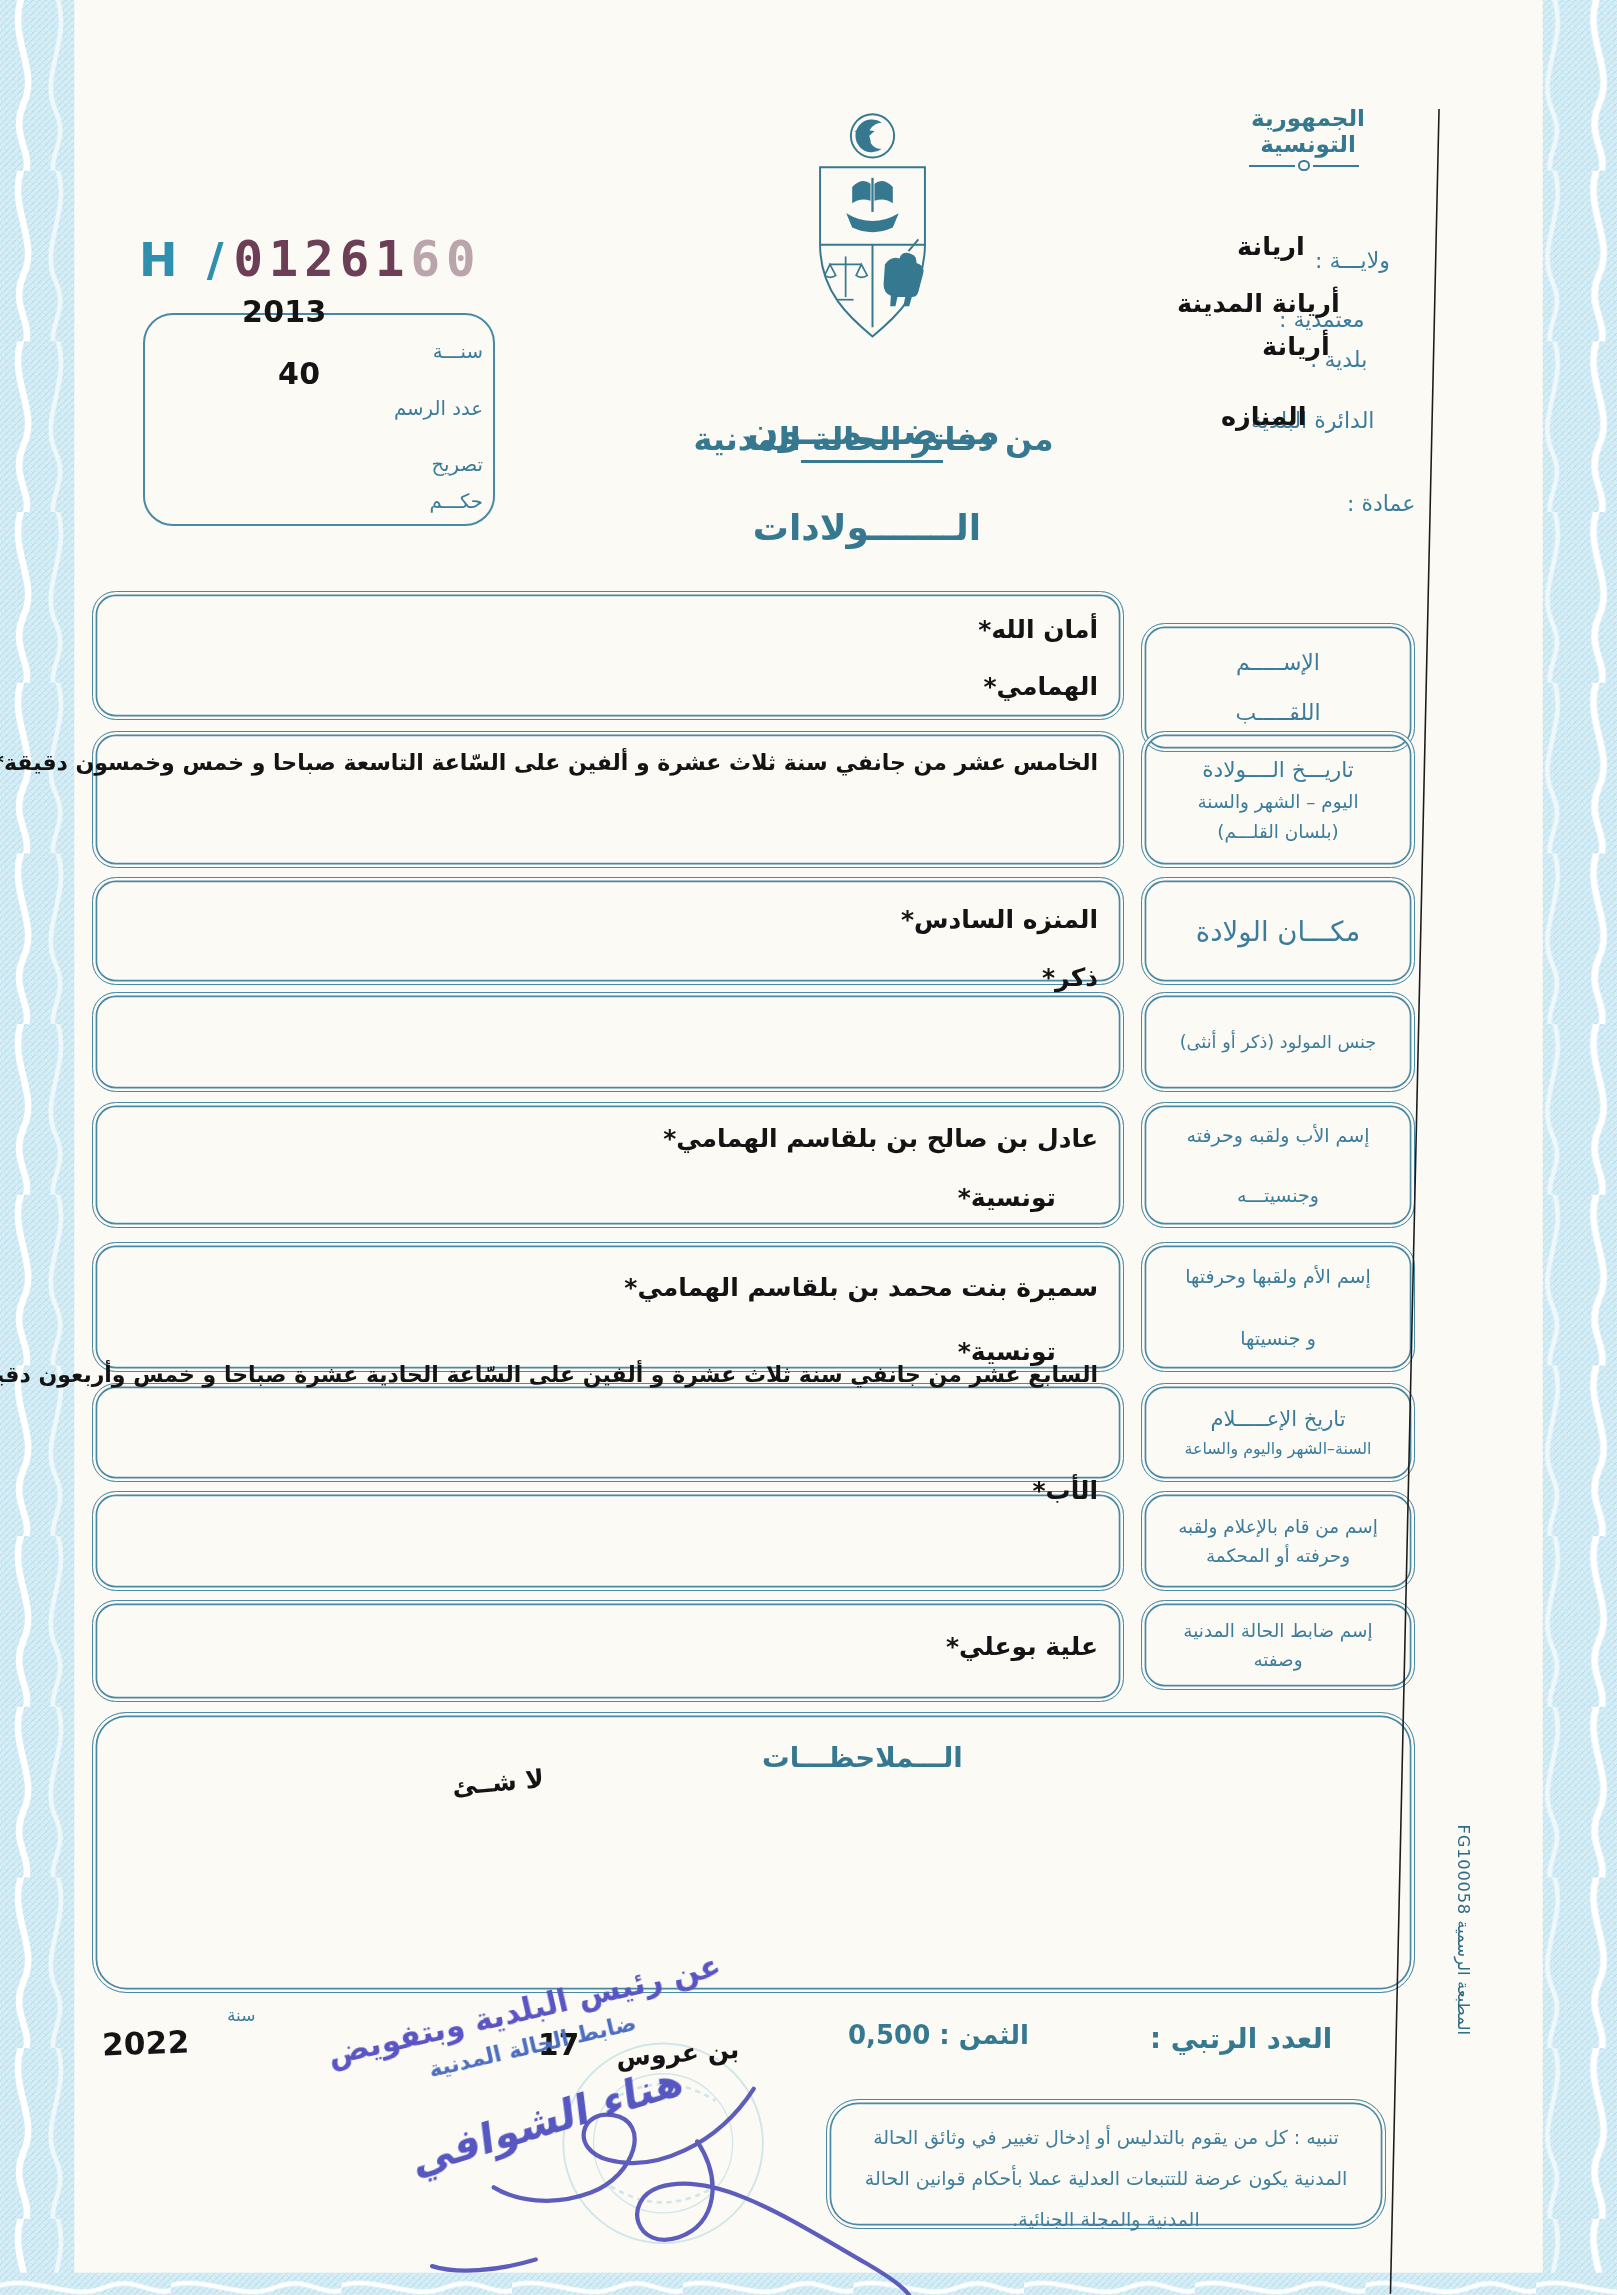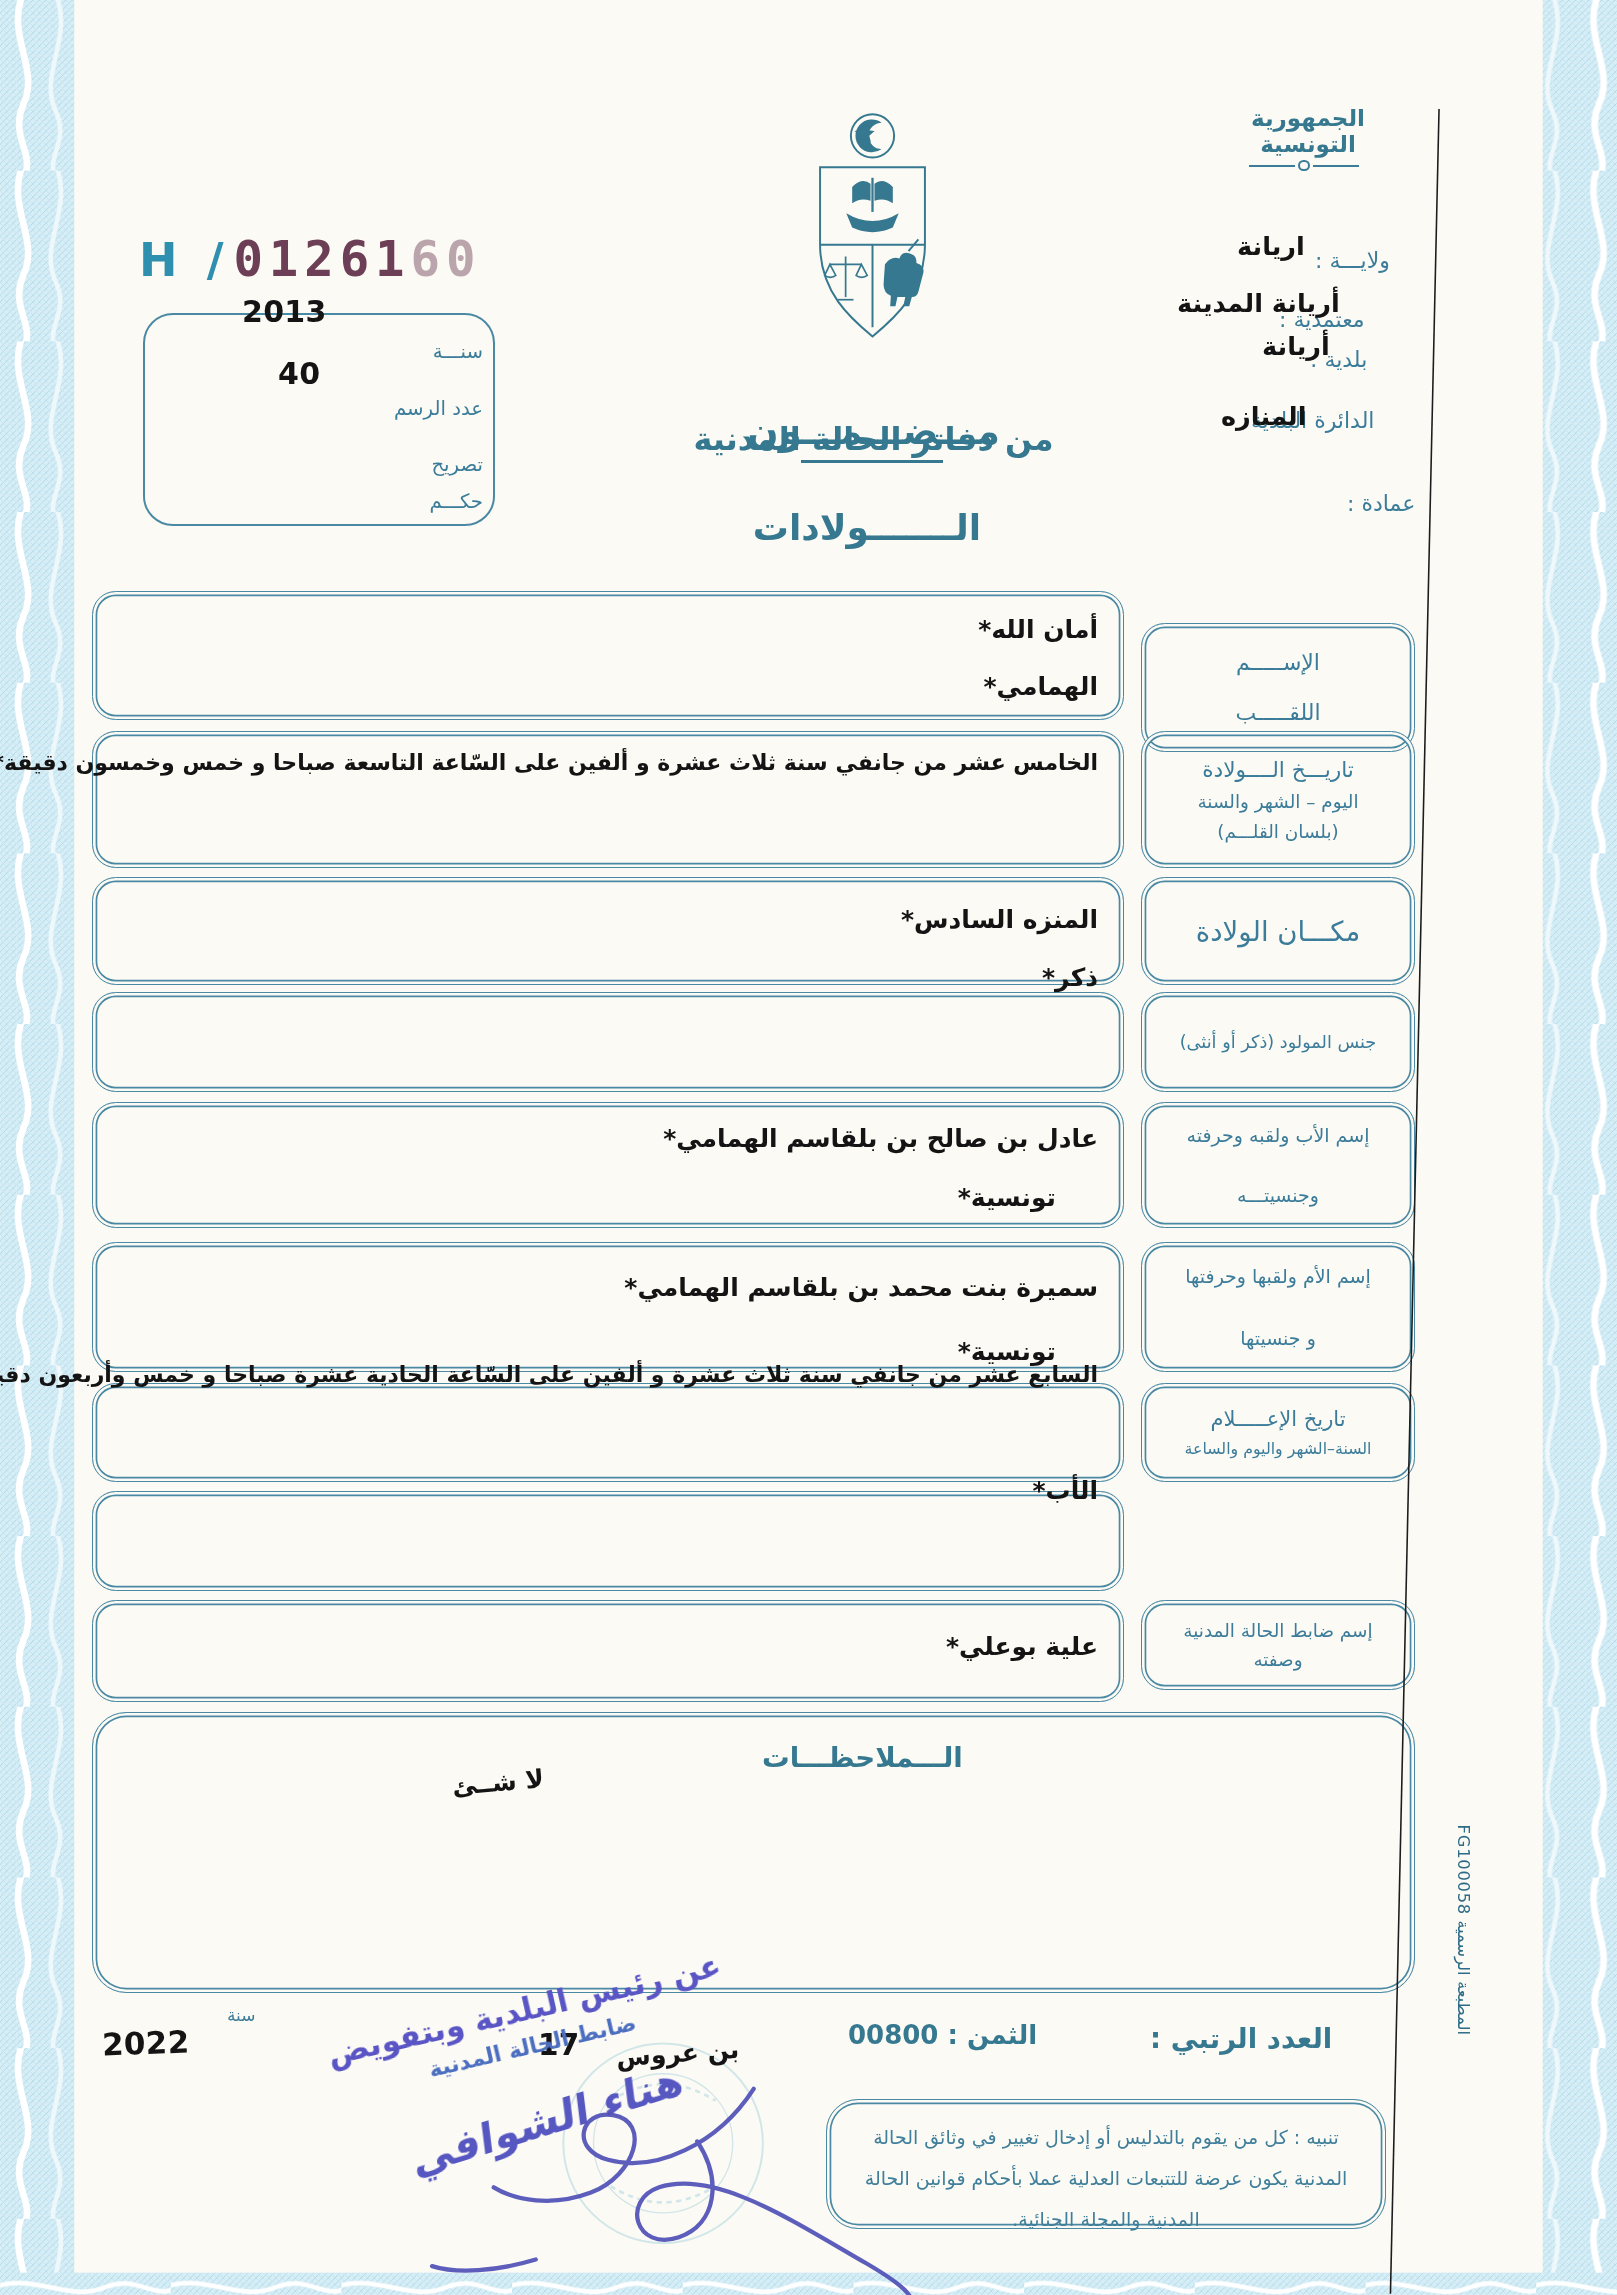--- a/index.html
+++ b/index.html
@@ -200,37 +200,41 @@
   <div class="blkval" style="right:561px; top:1337px; font-size:25px;">تونسية*</div>
 
   <div class="fbox" style="left:92px; top:1383px; width:1032px; height:99px;"></div>
   <div class="fbox labelbox lb-center" style="left:1141px; top:1383px; width:274px; height:99px; row-gap:7.9px;">
     <span class="ln" style="font-size:21px;">تاريخ  الإعـــــلام</span>
     <span class="ln" style="font-size:15.8px;">السنة–الشهر واليوم والساعة</span>
   </div>
   <div class="blkval" style="right:519px; top:1362px; font-size:22px;">السابع عشر من جانفي سنة ثلاث عشرة و ألفين  على السّاعة الحادية عشرة صباحا و خمس وأربعون دقيقة*</div>
 
   <div class="fbox" style="left:92px; top:1491px; width:1032px; height:100px;"></div>
+  <div class="fbox labelbox lb-center" style="left:1141px; top:1491px; width:274px; height:100px; row-gap:7.9px;">
+    <span class="ln" style="font-size:18.4px;">إسم من قام بالإعلام ولقبه</span>
+    <span class="ln" style="font-size:18.4px;">وحرفته أو المحكمة</span>
+  </div>
   <div class="blkval" style="right:519px; top:1476px; font-size:25px;">الأب*</div>
 
   <div class="fbox" style="left:92px; top:1600px; width:1032px; height:102px;"></div>
   <div class="fbox labelbox lb-center" style="left:1141px; top:1600px; width:274px; height:90px; row-gap:7.9px;">
     <span class="ln" style="font-size:18.4px;">إسم ضابط الحالة المدنية</span>
     <span class="ln" style="font-size:18.4px;">وصفته</span>
   </div>
   <div class="blkval" style="right:519px; top:1632px; font-size:25px;">علية بوعلي*</div>
 
   <div class="fbox" style="left:92px; top:1712px; width:1323px; height:281px; border-radius:34px;"></div>
   <div class="abs tealbold" style="left:762px; top:1741px; font-size:27.6px; z-index:2;">الـــملاحظـــات</div>
   <div class="blkval" style="left:452px; top:1768px; font-size:25px; transform:rotate(-5deg);">لا شــئ</div>
 
   <div class="abs tealbold" style="left:1150px; top:2022px; font-size:27.6px; z-index:2;">العدد الرتبي  :</div>
   <div class="abs tealbold" style="left:848px; top:2020px; font-size:26px; z-index:2; direction:rtl;">
     <span>الثمن :</span>
-    <span>00800</span>
+    <span>0,500</span>
   </div>
   <div class="warnbox">
     <div class="txt">تنبيه : كل من يقوم بالتدليس أو إدخال تغيير في وثائق الحالة المدنية يكون عرضة للتتبعات العدلية عملا بأحكام قوانين الحالة المدنية والمجلة الجنائية.</div>
   </div>
 
   <div class="blkval" style="left:616px; top:2039px; font-size:25px; transform:rotate(-4deg);">بن عروس</div>
   <div class="blkval" style="left:506px; top:2028px; font-size:29.5px;margin-left:32px;">17</div>
   <div class="abs lbl" style="left:227px; top:2005px; font-size:17px; z-index:2;">سنة</div>
   <div class="blkval" style="left:102px; top:2025px; font-size:31px; transform:rotate(-2deg);">2022</div>
 

